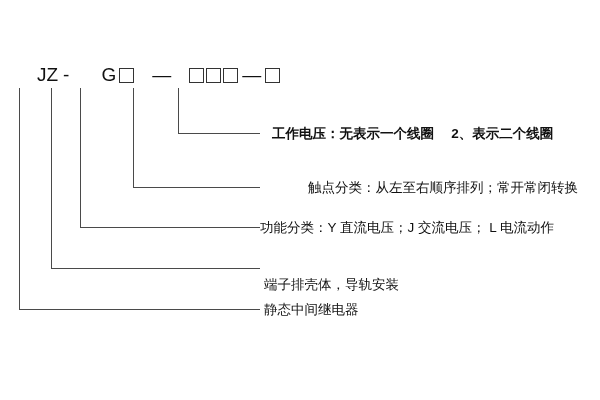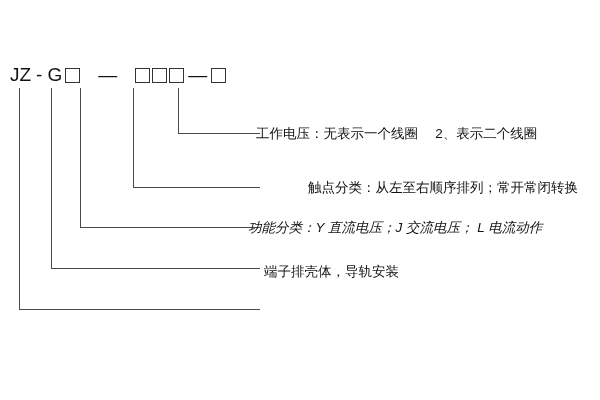--- a/index.html
+++ b/index.html
@@ -29,20 +29,21 @@
     display: flex;
     align-items: center;
     font-size: 19px;
     letter-spacing: 0px;
     color: #111;
     white-space: nowrap;
   }
   .code-char {
     display: inline-block;
     padding: 0 2px;
+    margin-left: 27px;
   }
   .code-dash {
     display: inline-block;
     padding: 0 3px;
   }
   .code-box {
     display: inline-block;
     width: 15px;
     height: 15px;
     border: 1px solid #333;
@@ -112,30 +113,33 @@
 
   <div class="vline" style="left:80px; top:88px; height:140px;"></div>
   <div class="hline" style="left:80px; top:227px; width:180px;"></div>
 
   <div class="vline" style="left:51px; top:88px; height:181px;"></div>
   <div class="hline" style="left:51px; top:268px; width:209px;"></div>
 
   <div class="vline" style="left:19px; top:88px; height:222px;"></div>
   <div class="hline" style="left:19px; top:309px; width:241px;"></div>
 
-  <div class="note" style="left:256px; top:124px;">
+  <div class="note" style="left:272px; top:124px;font-weight:bold;">
     <span class="sub">工作电压：无表示一个线圈　 2、表示二个线圈</span>
   </div>
 
   <div class="note" style="left:264px; top:178px;margin-left:44px;">
     <span class="sub">触点分类：从左至右顺序排列；常开常闭转换</span>
   </div>
 
-  <div class="note" style="left:248px; top:218px;font-style:italic;">
+  <div class="note" style="left:260px; top:218px;">
     <span class="sub">功能分类：Y 直流电压；J 交流电压； L 电流动作</span>
   </div>
 
-  <div class="note" style="left:264px; top:262px;">
+  <div class="note" style="left:264px; top:275px;">
     <span class="sub">端子排壳体，导轨安装</span>
   </div>
 
+  <div class="note" style="left:264px; top:300px;">
+    <span class="sub">静态中间继电器</span>
+  </div>
 
 </div>
 
 </body></html>

